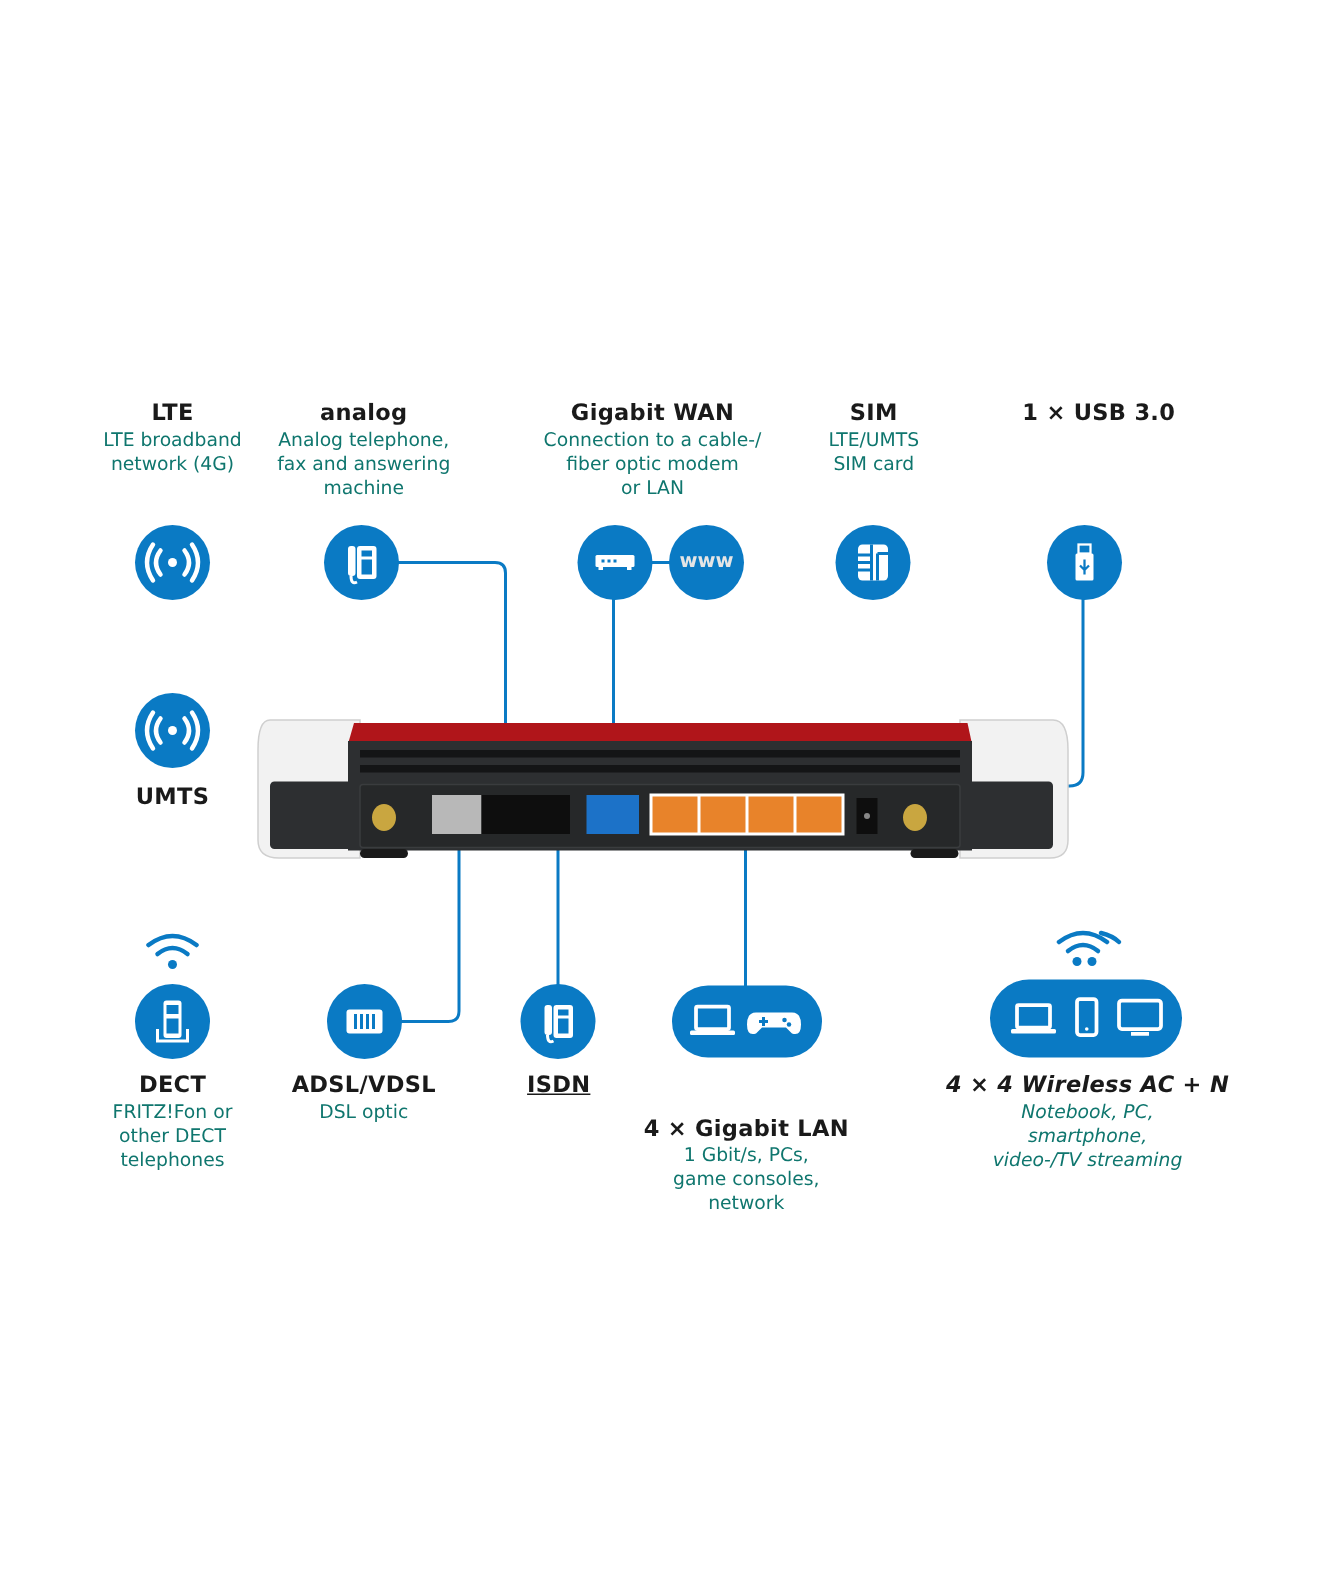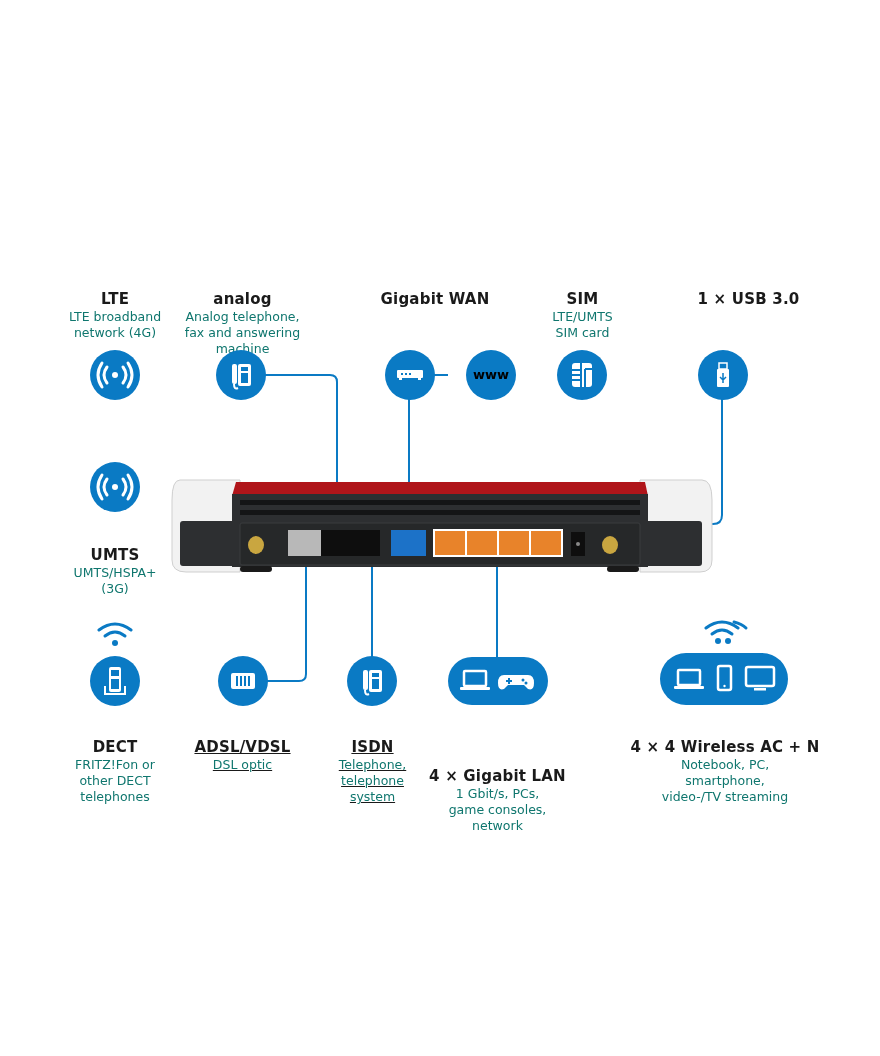--- a/index.html
+++ b/index.html
@@ -1,19 +1,19 @@
 <!DOCTYPE html>
 <html><head>
 <meta charset="utf-8">
 <style>
   html, body { margin:0; padding:0; background:#ffffff; }
   body { width:880px; height:1056px; position:relative; overflow:hidden;
          font-family:"DejaVu Sans", sans-serif; color:#1a1a1a; }
   .lbl { position:absolute; text-align:center; }
-  .lbl .t { font-weight:bold; font-size:15px; line-height:20px; display:block; letter-spacing:0.2px;margin-top:24px; }
+  .lbl .t { font-weight:bold; font-size:15px; line-height:20px; display:block; letter-spacing:0.2px; }
   .lbl .d { font-size:12.5px; line-height:16px; display:block; white-space:pre-line; color:#0f766e; }
   .circ { position:absolute; width:50px; height:50px; border-radius:50%; background:#0a7ac4; }
   .circ svg { position:absolute; left:0; top:0; width:50px; height:50px; }
   .pill { position:absolute; height:48px; border-radius:24px; background:#0a7ac4; }
   .pill svg { position:absolute; left:0; top:0; }
   #lines { position:absolute; left:0; top:0; }
   #router { position:absolute; left:0; top:0; }
 </style>
 </head>
 <body>
@@ -69,27 +69,30 @@
 network (4G)</span>
 </div>
 <div class="lbl" style="left:170px;top:265px;width:145px;text-align:center;">
   <span class="t">analog</span>
   <span class="d">Analog telephone,
 fax and answering
 machine</span>
 </div>
 <div class="lbl" style="left:350px;top:265px;width:170px;">
   <span class="t">Gigabit WAN</span>
+  <span class="d">Connection to a cable-/
+fiber optic modem
+or LAN</span>
 </div>
 <div class="lbl" style="left:535px;top:265px;width:95px;">
   <span class="t">SIM</span>
   <span class="d">LTE/UMTS
 SIM card</span>
 </div>
-<div class="lbl" style="left:676px;top:265px;width:145px;">
+<div class="lbl" style="left:660px;top:265px;width:145px;">
   <span class="t">1 × USB 3.0</span>
 </div>
 
 <div class="circ" style="left:90px;top:350px;">
   <svg viewBox="0 0 50 50">
       <g fill="none" stroke="#fff" stroke-width="3" stroke-linecap="round">
     <path d="M17 17 Q11 25 17 33"></path>
         <path d="M33 17 Q39 25 33 33"></path>
     <path d="M12 13 Q4 25 12 37"></path>
         <path d="M38 13 Q46 25 38 37"></path>
@@ -116,21 +119,21 @@
     <g fill="#0a7ac4">
         <rect x="16" y="23" width="2" height="2"></rect>
         <rect x="20" y="23" width="2" height="2"></rect>
         <rect x="24" y="23" width="2" height="2"></rect>
       </g>
     <rect x="14" y="28" width="3" height="2" fill="#fff"></rect>
       <rect x="33" y="28" width="3" height="2" fill="#fff"></rect>
     </svg>
 </div>
 <div style="position:absolute;left:434px;top:374px;width:14px;height:2px;background:#0a7ac4;"></div>
-<div class="circ" style="left:446px;top:350px;color:#000000;font-weight:bold;font-size:13px;line-height:50px;text-align:center;margin-left:20px;">www</div>
+<div class="circ" style="left:446px;top:350px;color:#e5e5e5;font-weight:bold;font-size:13px;line-height:50px;text-align:center;">www</div>
 <div class="circ" style="left:557px;top:350px;">
   <svg viewBox="0 0 50 50">
       <rect x="15" y="13" width="20" height="24" rx="3" fill="#fff"></rect>
     <g stroke="#0a7ac4" stroke-width="2">
         <line x1="15" y1="20" x2="24" y2="20"></line>
         <line x1="15" y1="25" x2="24" y2="25"></line>
         <line x1="15" y1="30" x2="24" y2="30"></line>
         <line x1="24" y1="13" x2="24" y2="37"></line>
         <line x1="28" y1="19" x2="35" y2="19"></line>
         <line x1="28" y1="19" x2="28" y2="37"></line>
@@ -151,22 +154,20 @@
     <path d="M17 17 Q11 25 17 33"></path>
         <path d="M33 17 Q39 25 33 33"></path>
     <path d="M12 13 Q4 25 12 37"></path>
         <path d="M38 13 Q46 25 38 37"></path>
       </g>
     <circle cx="25" cy="25" r="3" fill="#fff"></circle>
     </svg>
 </div>
 <div class="lbl" style="left:55px;top:521px;width:120px;">
   <span class="t">UMTS</span>
-  <span class="d">UMTS/HSPA+
-(3G)</span>
 </div>
 
 <svg style="position:absolute;left:95px;top:620px;" width="40" height="28" viewBox="0 0 40 28">
   <g fill="none" stroke="#0a7ac4" stroke-width="3" stroke-linecap="round">
     <path d="M4 10 Q20 -2 36 10"></path>
       <path d="M10 16 Q20 8 30 16"></path>
     </g>
   <circle cx="20" cy="23" r="3" fill="#0a7ac4"></circle>
   </svg>
 <div class="circ" style="left:90px;top:656px;">
@@ -230,34 +231,31 @@
     <rect x="94" y="35" width="12" height="2.5" fill="#fff"></rect>
     </svg>
 </div>
 
 <div class="lbl" style="left:55px;top:713px;width:120px;">
   <span class="t">DECT</span>
   <span class="d">FRITZ!Fon or
 other DECT
 telephones</span>
 </div>
-<div class="lbl" style="left:180px;top:713px;width:125px;text-decoration:underline;">
+<div class="lbl" style="left:180px;top:713px;width:125px;">
   <span class="t">ADSL/VDSL</span>
   <span class="d">DSL optic</span>
 </div>
 <div class="lbl" style="left:315px;top:713px;width:115px;text-decoration:underline;">
   <span class="t">ISDN</span>
-  <span class="d">Telephone,
-telephone
-system</span>
 </div>
 <div class="lbl" style="left:425px;top:742px;width:145px;">
   <span class="t">4 × Gigabit LAN</span>
   <span class="d">1 Gbit/s, PCs,
 game consoles,
 network</span>
 </div>
-<div class="lbl" style="left:625px;top:713px;width:200px;">
+<div class="lbl" style="left:625px;top:713px;width:200px;font-style:italic;">
   <span class="t">4 × 4 Wireless AC + N</span>
   <span class="d">Notebook, PC,
 smartphone,
 video-/TV streaming</span>
 </div>
 
 </body></html>

